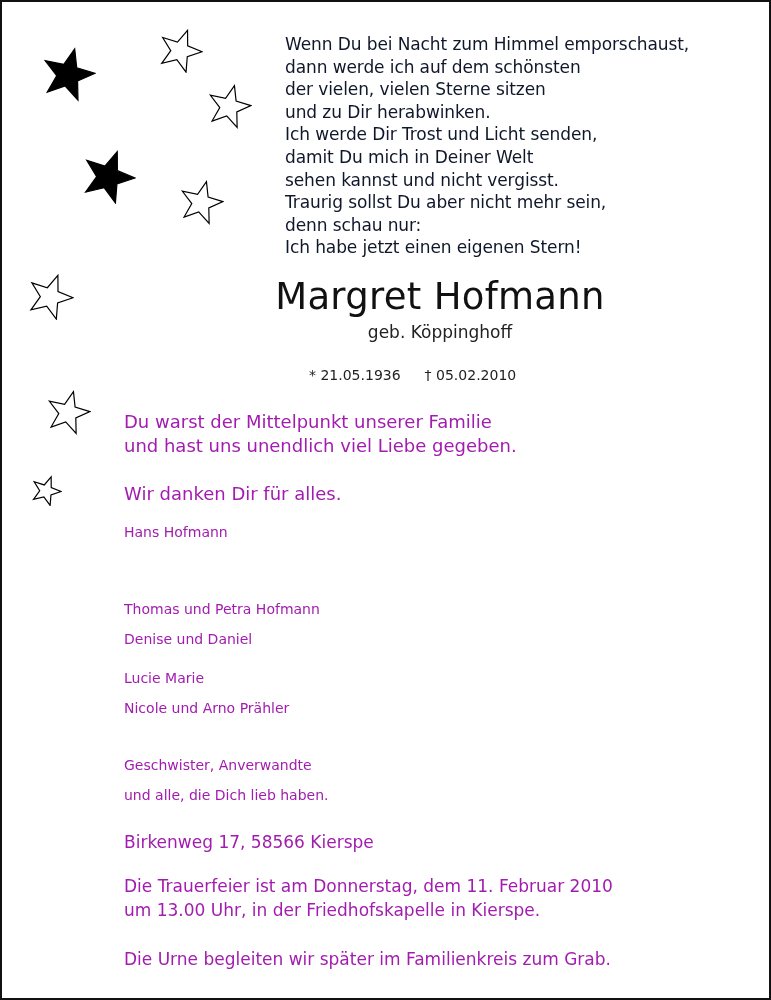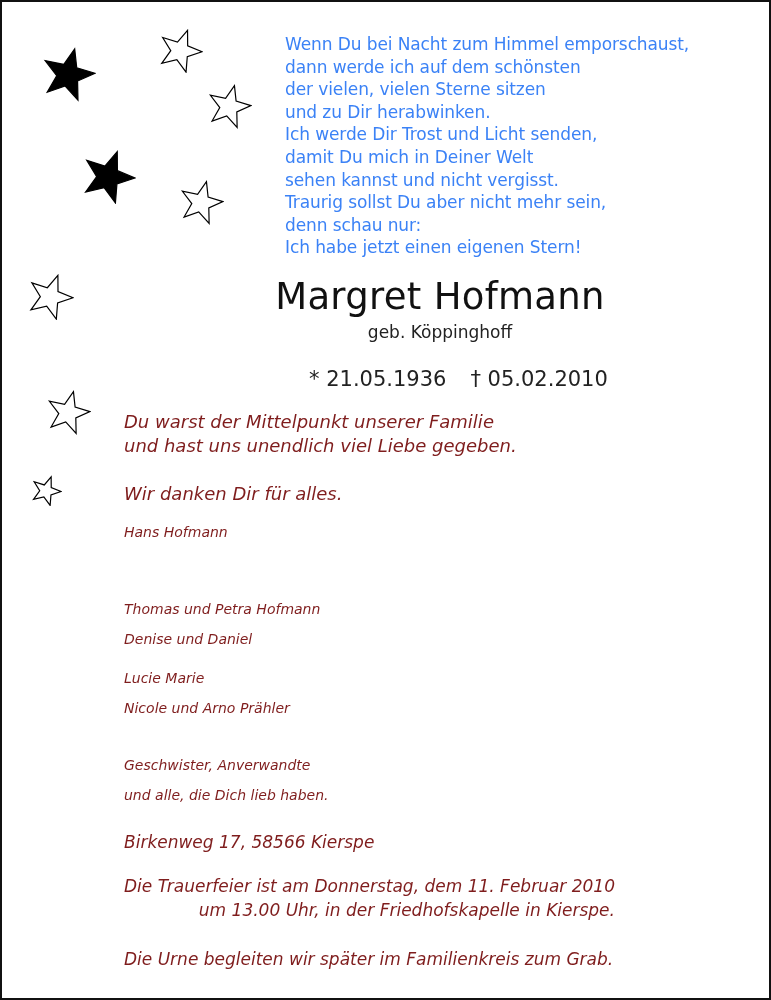--- a/index.html
+++ b/index.html
@@ -1,25 +1,25 @@
 <!DOCTYPE html>
 <html><head>
 <meta charset="utf-8">
 <style>
   html, body { margin:0; padding:0; background:#fff; }
   body { width:771px; height:1000px; position:relative; overflow:hidden; font-family:"DejaVu Sans", sans-serif; color:#1a1a1a; }
   .frame { position:absolute; left:0; top:0; width:767px; height:996px; border:2px solid #111; }
   .star { position:absolute; }
-  .poem { position:absolute; left:285px; top:33px; font-size:17px; line-height:22.6px; color:#3b82f6; letter-spacing:-0.1px; }
+  .poem { position:absolute; left:285px; top:33px; font-size:17px; line-height:22.6px; color:#0f172a; letter-spacing:-0.1px; }
   .poem div { white-space:nowrap; }
   .name { position:absolute; left:0; width:880px; text-align:center; top:275px; font-size:37px; color:#111; letter-spacing:0.3px; }
   .maiden { position:absolute; left:0; width:880px; text-align:center; top:322px; font-size:17px; color:#222; }
-  .dates { position:absolute; left:309px; top:367px; font-size:21px; color:#222; white-space:nowrap; }
+  .dates { position:absolute; left:309px; top:367px; font-size:14px; color:#222; white-space:nowrap; }
   .dates .death { margin-left:24px; }
-  .block { position:absolute; left:124px; white-space:nowrap; color:#7f1d1d;font-style:italic; }
+  .block { position:absolute; left:124px; white-space:nowrap; color:#a21caf; }
   .f18 { font-size:18px; line-height:24px; }
   .f22 { font-size:14px; line-height:29.5px; }
   .f17 { font-size:17px; line-height:24px; }
 </style>
 </head>
 <body>
 
 <div class="frame"></div>
 
 <div id="stars">
@@ -85,17 +85,17 @@
   <div>Lucie Marie</div>
   <div>Nicole und Arno Prähler</div>
 </div>
 <div class="block f22" style="top:751px;">
   <div>Geschwister, Anverwandte</div>
   <div>und alle, die Dich lieb haben.</div>
 </div>
 
 <div class="block f17" style="top:830px;">Birkenweg 17, 58566 Kierspe</div>
 
-<div class="block f17" style="top:874px;text-align:right;">
+<div class="block f17" style="top:874px;">
   <div>Die Trauerfeier ist am Donnerstag, dem 11. Februar 2010</div>
   <div>um 13.00 Uhr, in der Friedhofskapelle in Kierspe.</div>
 </div>
 <div class="block f17" style="top:947px;">Die Urne begleiten wir später im Familienkreis zum Grab.</div>
 
 </body></html>

